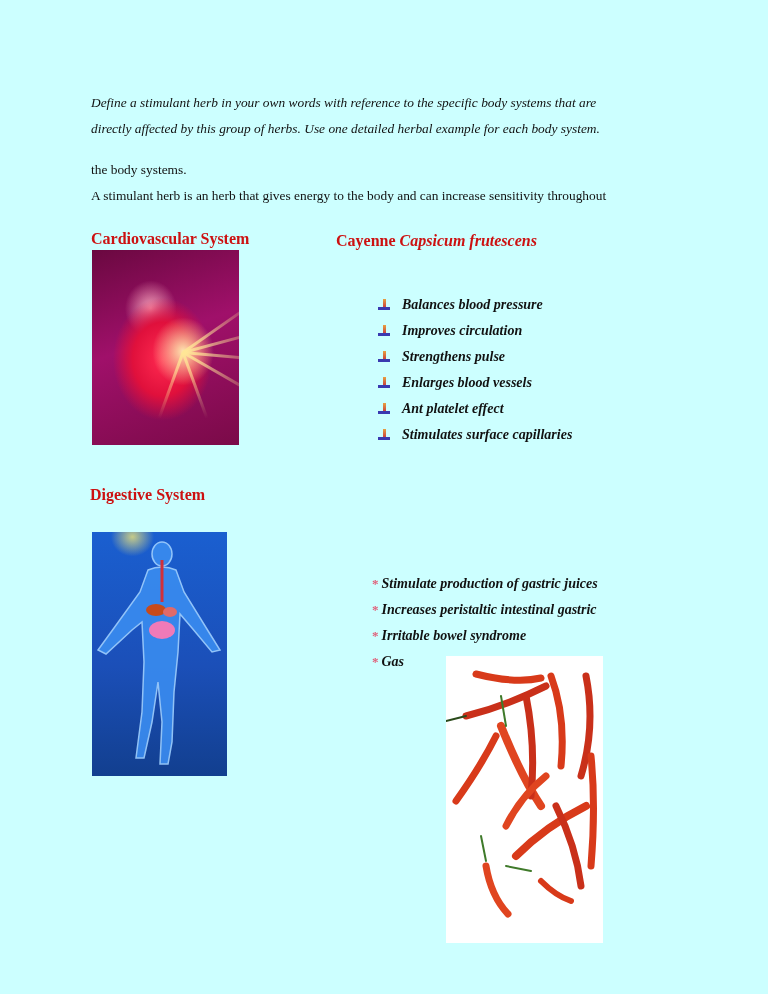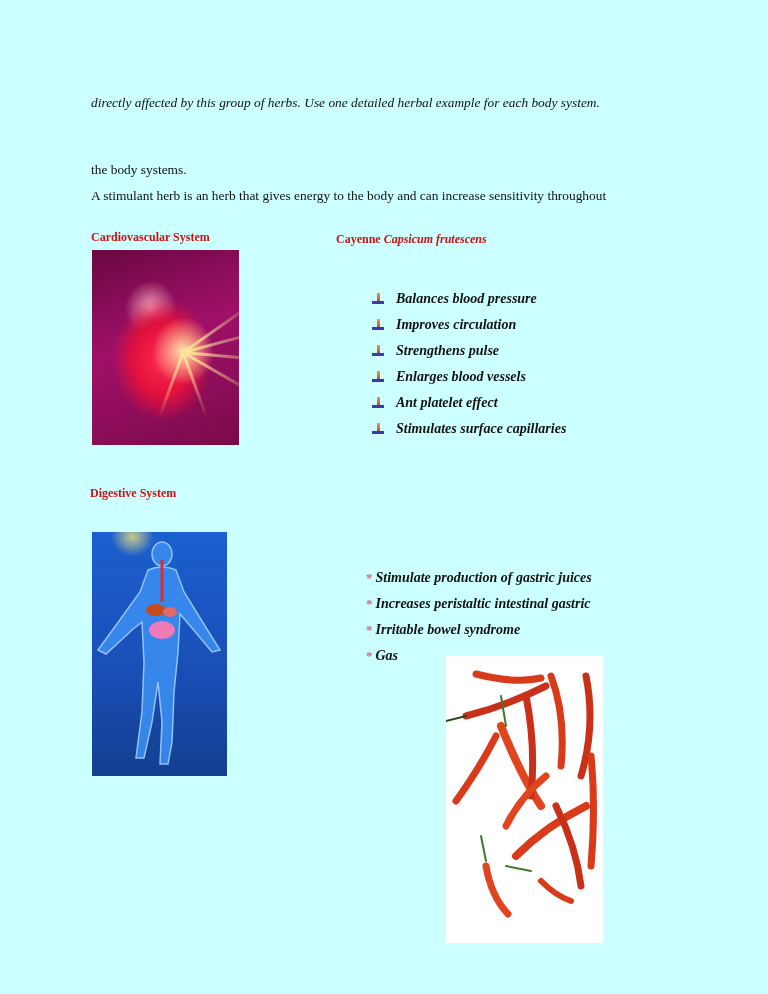--- a/index.html
+++ b/index.html
@@ -14,21 +14,21 @@
     .abs { position: absolute; }
     .prompt {
       left: 91px; top: 90px; width: 600px;
       font-style: italic; font-size: 13.4px; line-height: 26px;
     }
     .answer {
       left: 91px; top: 157px; width: 600px;
       font-size: 13.4px; line-height: 26px;
     }
     .heading {
-      color: #cc1111; font-weight: bold; font-size: 12px; white-space: nowrap;
+      color: #cc1111; font-weight: bold; font-size: 16px; white-space: nowrap;
     }
     .heading i { font-style: italic; }
     .h-cardio { left: 91px; top: 230px; }
     .h-cayenne { left: 336px; top: 232px; }
     .h-digest { left: 90px; top: 486px; }
 
     .img { overflow: hidden; }
     .img-heart {
       left: 92px; top: 250px; width: 147px; height: 195px;
       background:
@@ -47,21 +47,21 @@
       background:
         radial-gradient(ellipse 20% 10% at 30% 2%, rgba(240,230,120,0.8), rgba(240,230,120,0) 80%),
         linear-gradient(180deg, #1a5fd0 0%, #1b4fb8 55%, #123f8f 100%);
     }
     .img-body .figure { position: absolute; left: 0; top: 0; }
     .img-peppers {
       left: 446px; top: 656px; width: 157px; height: 287px;
       background: #ffffff;
     }
 
-    ul.bullets { list-style: none; margin: 10px; padding: 0; }
+    ul.bullets { list-style: none; margin: 16px; padding: 0; }
     .cardio-list { left: 362px; top: 276px; }
     .cardio-list li {
       height: 26px; display: flex; align-items: center;
       font-style: italic; font-weight: bold; font-size: 14px;
     }
     .arrow-icon {
       display: inline-block; width: 12px; height: 12px; margin-right: 12px; position: relative;
     }
     .arrow-icon::before {
       content: ""; position: absolute; left: 5px; top: 0; width: 3px; height: 10px;
@@ -75,20 +75,21 @@
     .digest-list li {
       height: 26px; display: flex; align-items: center;
       font-style: italic; font-weight: bold; font-size: 14px;
     }
     .star-icon { color: #e0607a; font-style: normal; margin-right: 3px; font-size: 13px; }
   </style>
 </head>
 <body>
 
 <div class="abs prompt">
+  <div>Define a stimulant herb in your own words with reference to the specific body systems that are</div>
   <div>directly affected by this group of herbs. Use one detailed herbal example for each body system.</div>
 </div>
 
 <div class="abs answer">
   <div>the body systems.</div>
   <div>A stimulant herb is an herb that gives energy to the body and can increase sensitivity throughout</div>
 </div>
 
 <div class="abs heading h-cardio">Cardiovascular System</div>
 

